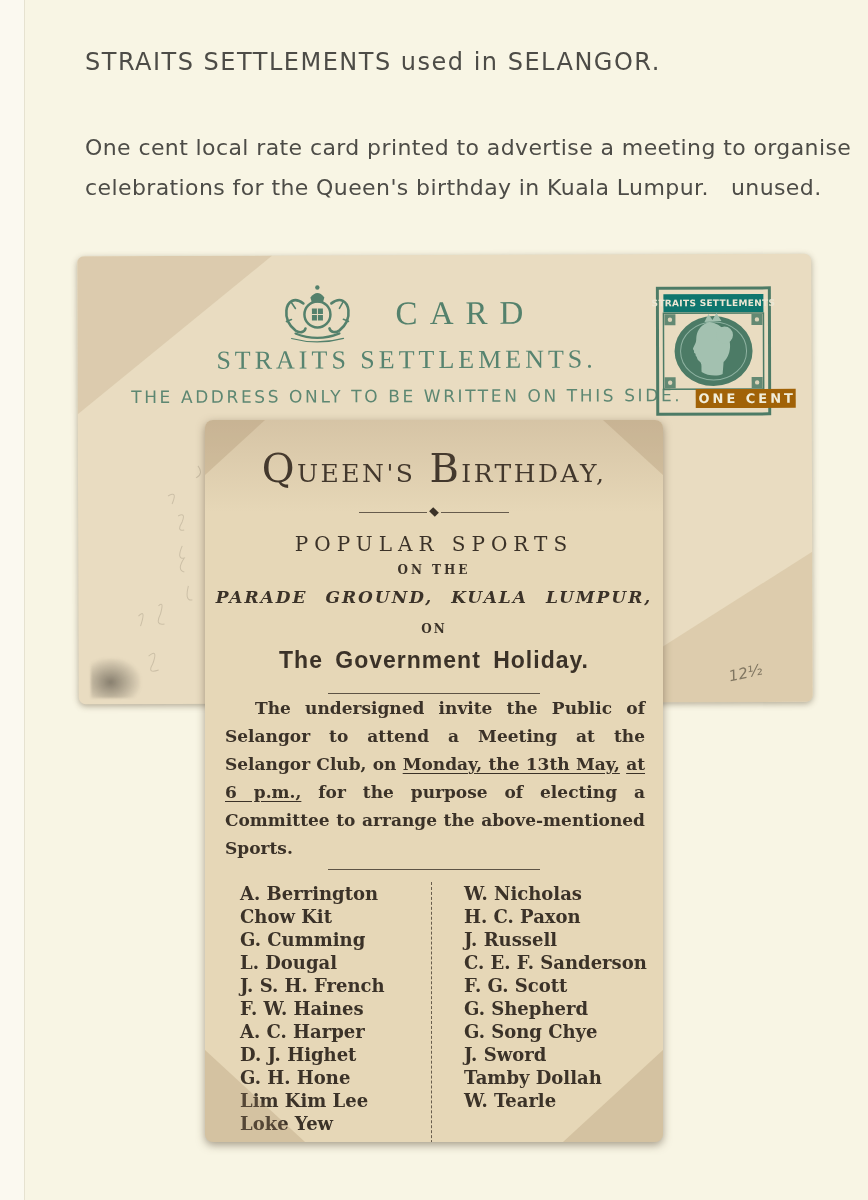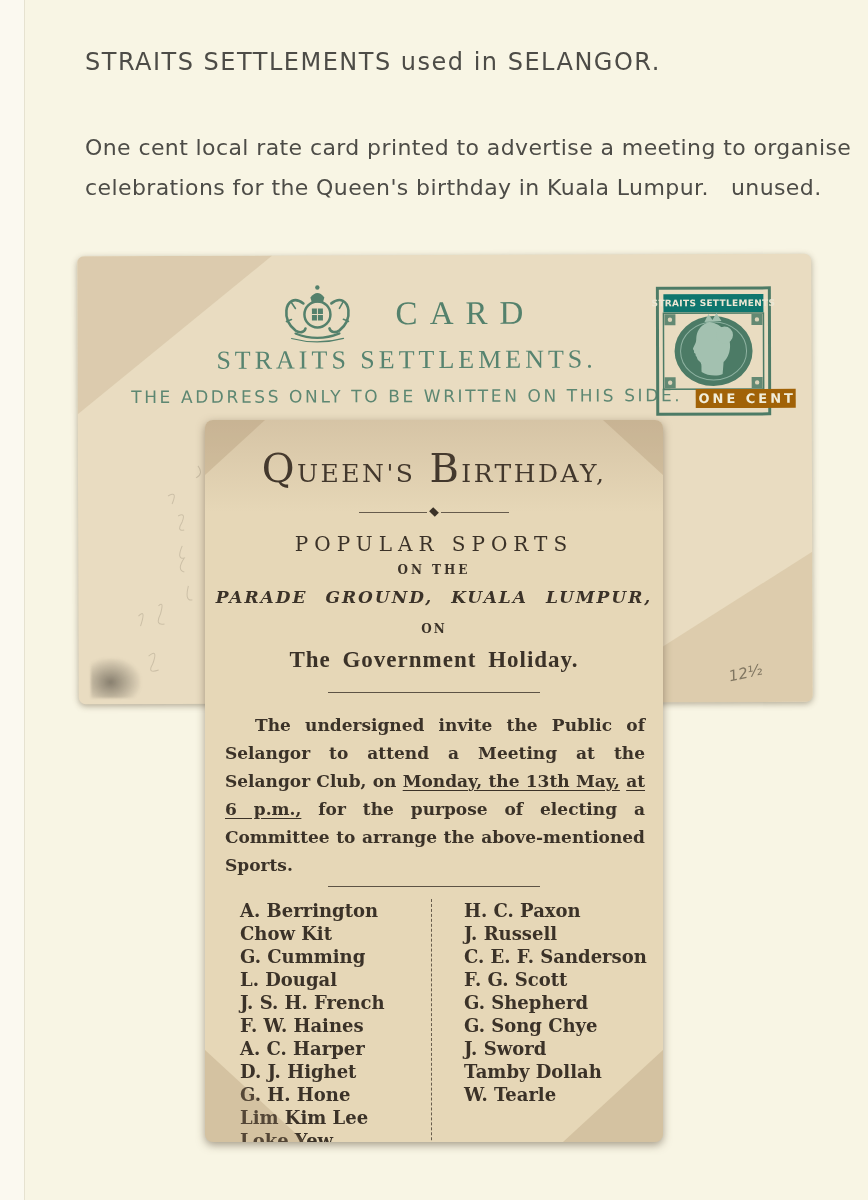--- a/index.html
+++ b/index.html
@@ -95,28 +95,28 @@
 
   .fl-popular { margin-top:16px; text-align:center; font-size:20px;
     letter-spacing:6px; }
   .fl-onthe  { margin-top:7px; text-align:center; font-size:12px;
     letter-spacing:3px; font-weight:bold; }
   .fl-location { margin-top:10px; text-align:center; font-size:17px;
     font-style:italic; font-weight:bold; letter-spacing:2px; word-spacing:10px; }
   .fl-on { margin-top:15px; text-align:center; font-size:12px;
     letter-spacing:2px; font-weight:bold; }
   .fl-holiday { margin-top:11px; text-align:center;
-    font-family:Liberation Serif, serif; font-weight:bold; font-size:23px;
+    font-family:Liberation Sans, sans-serif; font-weight:bold; font-size:23px;
     letter-spacing:1px; word-spacing:5px; }
 
   .fl-rule { width:212px; margin:0 auto; border-top:1px solid rgba(59,50,40,0.8); }
   .fl-rule.top { margin-top:19px; }
   .fl-rule.bottom { margin-top:7px; }
 
-  .fl-invite { margin:18px 18px 0 20px; font-size:17px; font-weight:bold;
+  .fl-invite { margin:0 18px 0 20px; font-size:17px; font-weight:bold;
     line-height:28px; text-align:justify; text-indent:30px; }
   .fl-invite .u { text-decoration:underline; text-underline-offset:3px; }
 
   .fl-names { display:flex; margin:12px 0 0 35px; }
   .fl-col { font-size:18px; font-weight:bold; line-height:23px; }
   .fl-col.left { width:191px; }
   .fl-col-divider { border-left:1px dashed rgba(50,42,32,0.7); margin-right:32px;
     height:276px; }
 </style>
 </head>
@@ -242,20 +242,21 @@
         <div>F. W. Haines</div>
         <div>A. C. Harper</div>
         <div>D. J. Highet</div>
         <div>G. H. Hone</div>
         <div>Lim Kim Lee</div>
         <div>Loke Yew</div>
 
       </div>
       <div class="fl-col-divider"></div>
       <div class="fl-col right">
+        <div>W. Nicholas</div>
         <div>H. C. Paxon</div>
         <div>J. Russell</div>
         <div>C. E. F. Sanderson</div>
         <div>F. G. Scott</div>
         <div>G. Shepherd</div>
         <div>G. Song Chye</div>
         <div>J. Sword</div>
         <div>Tamby Dollah</div>
         <div>W. Tearle</div>
 

